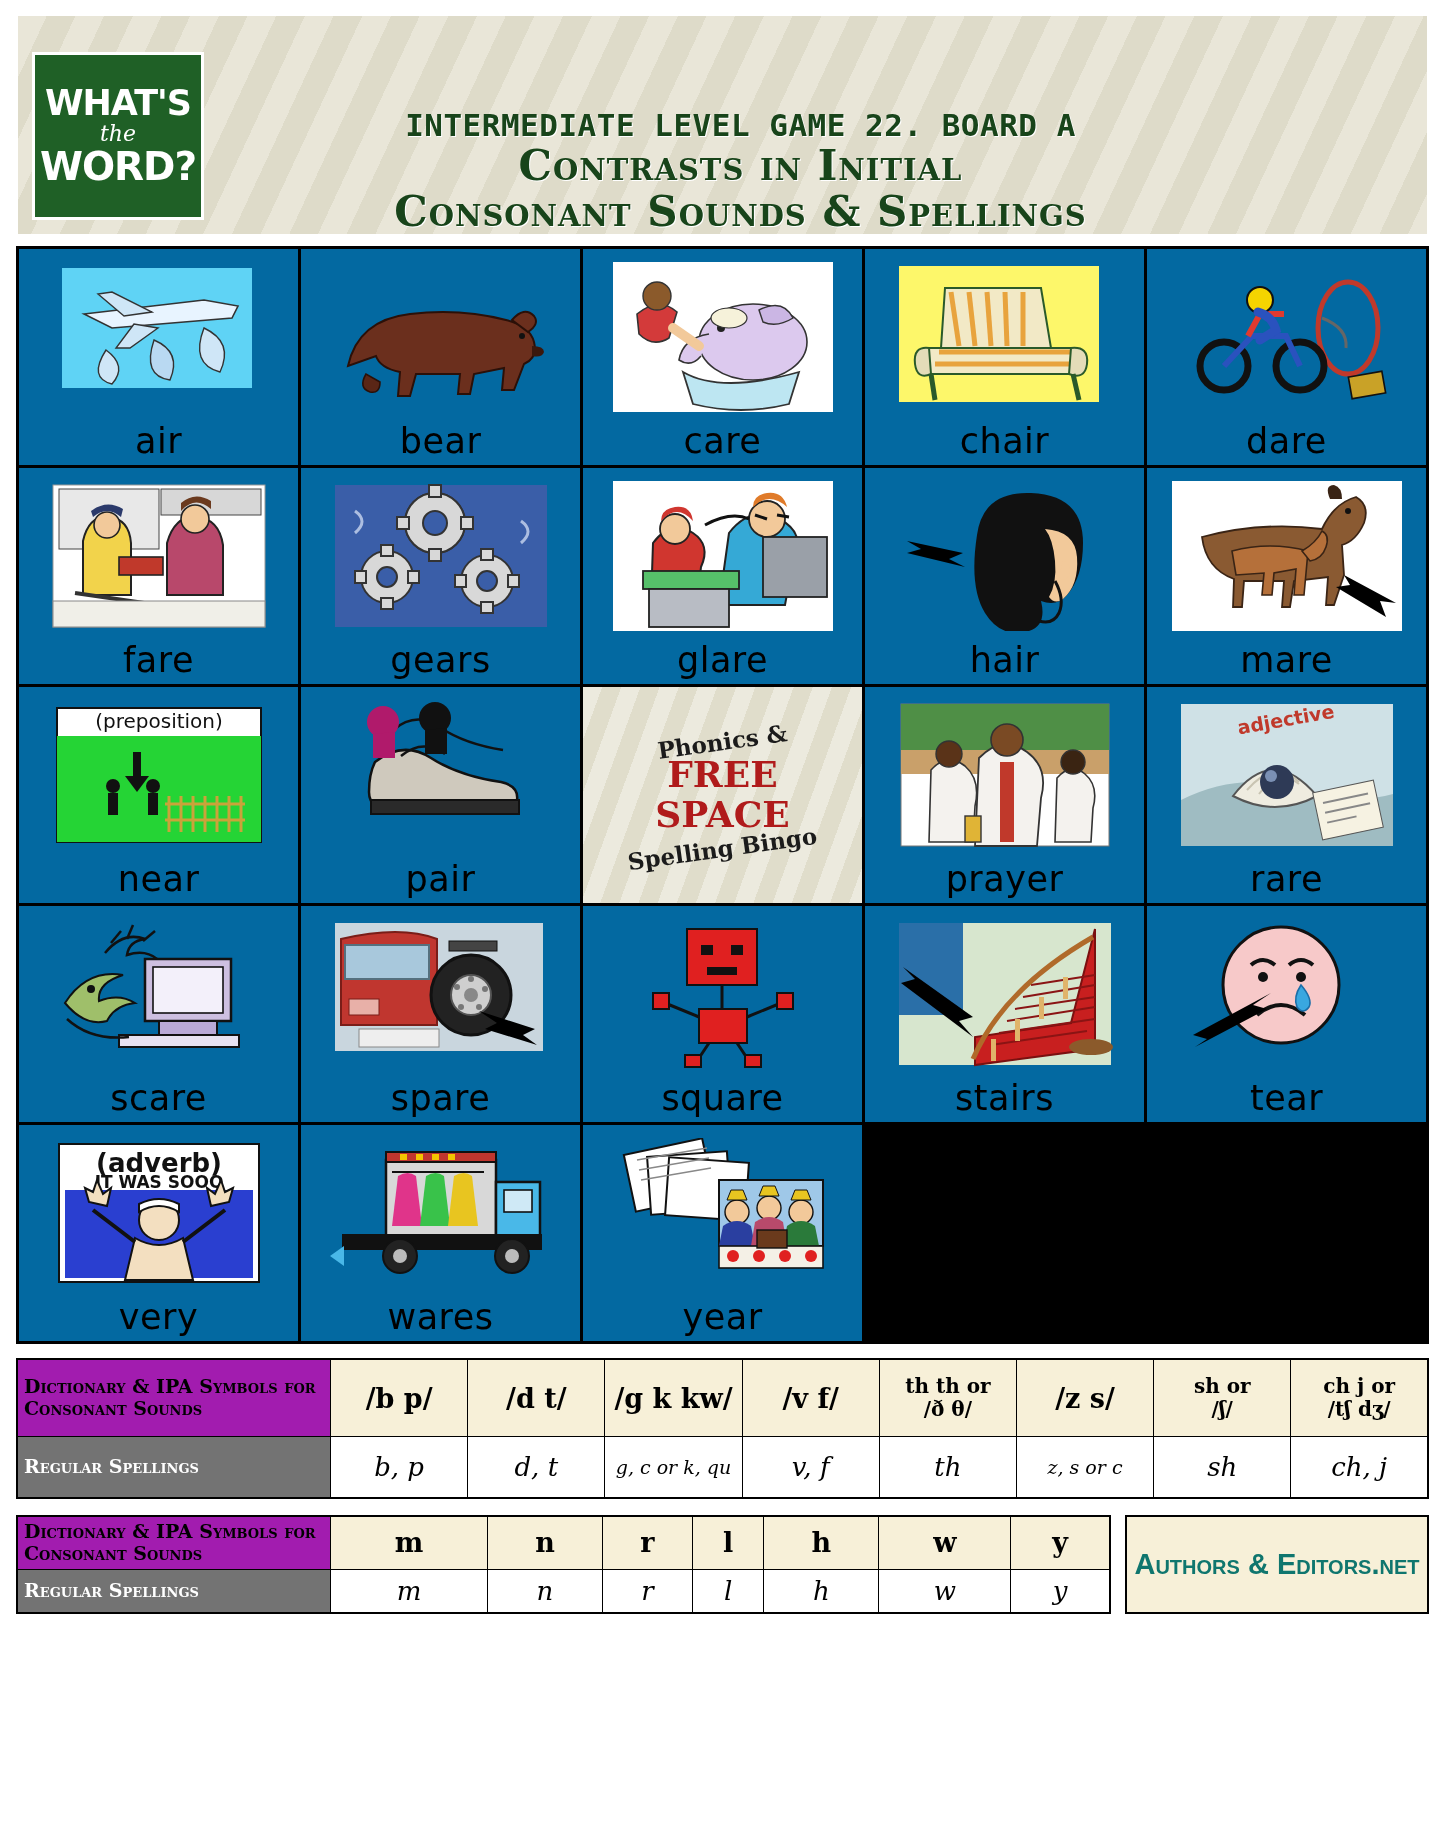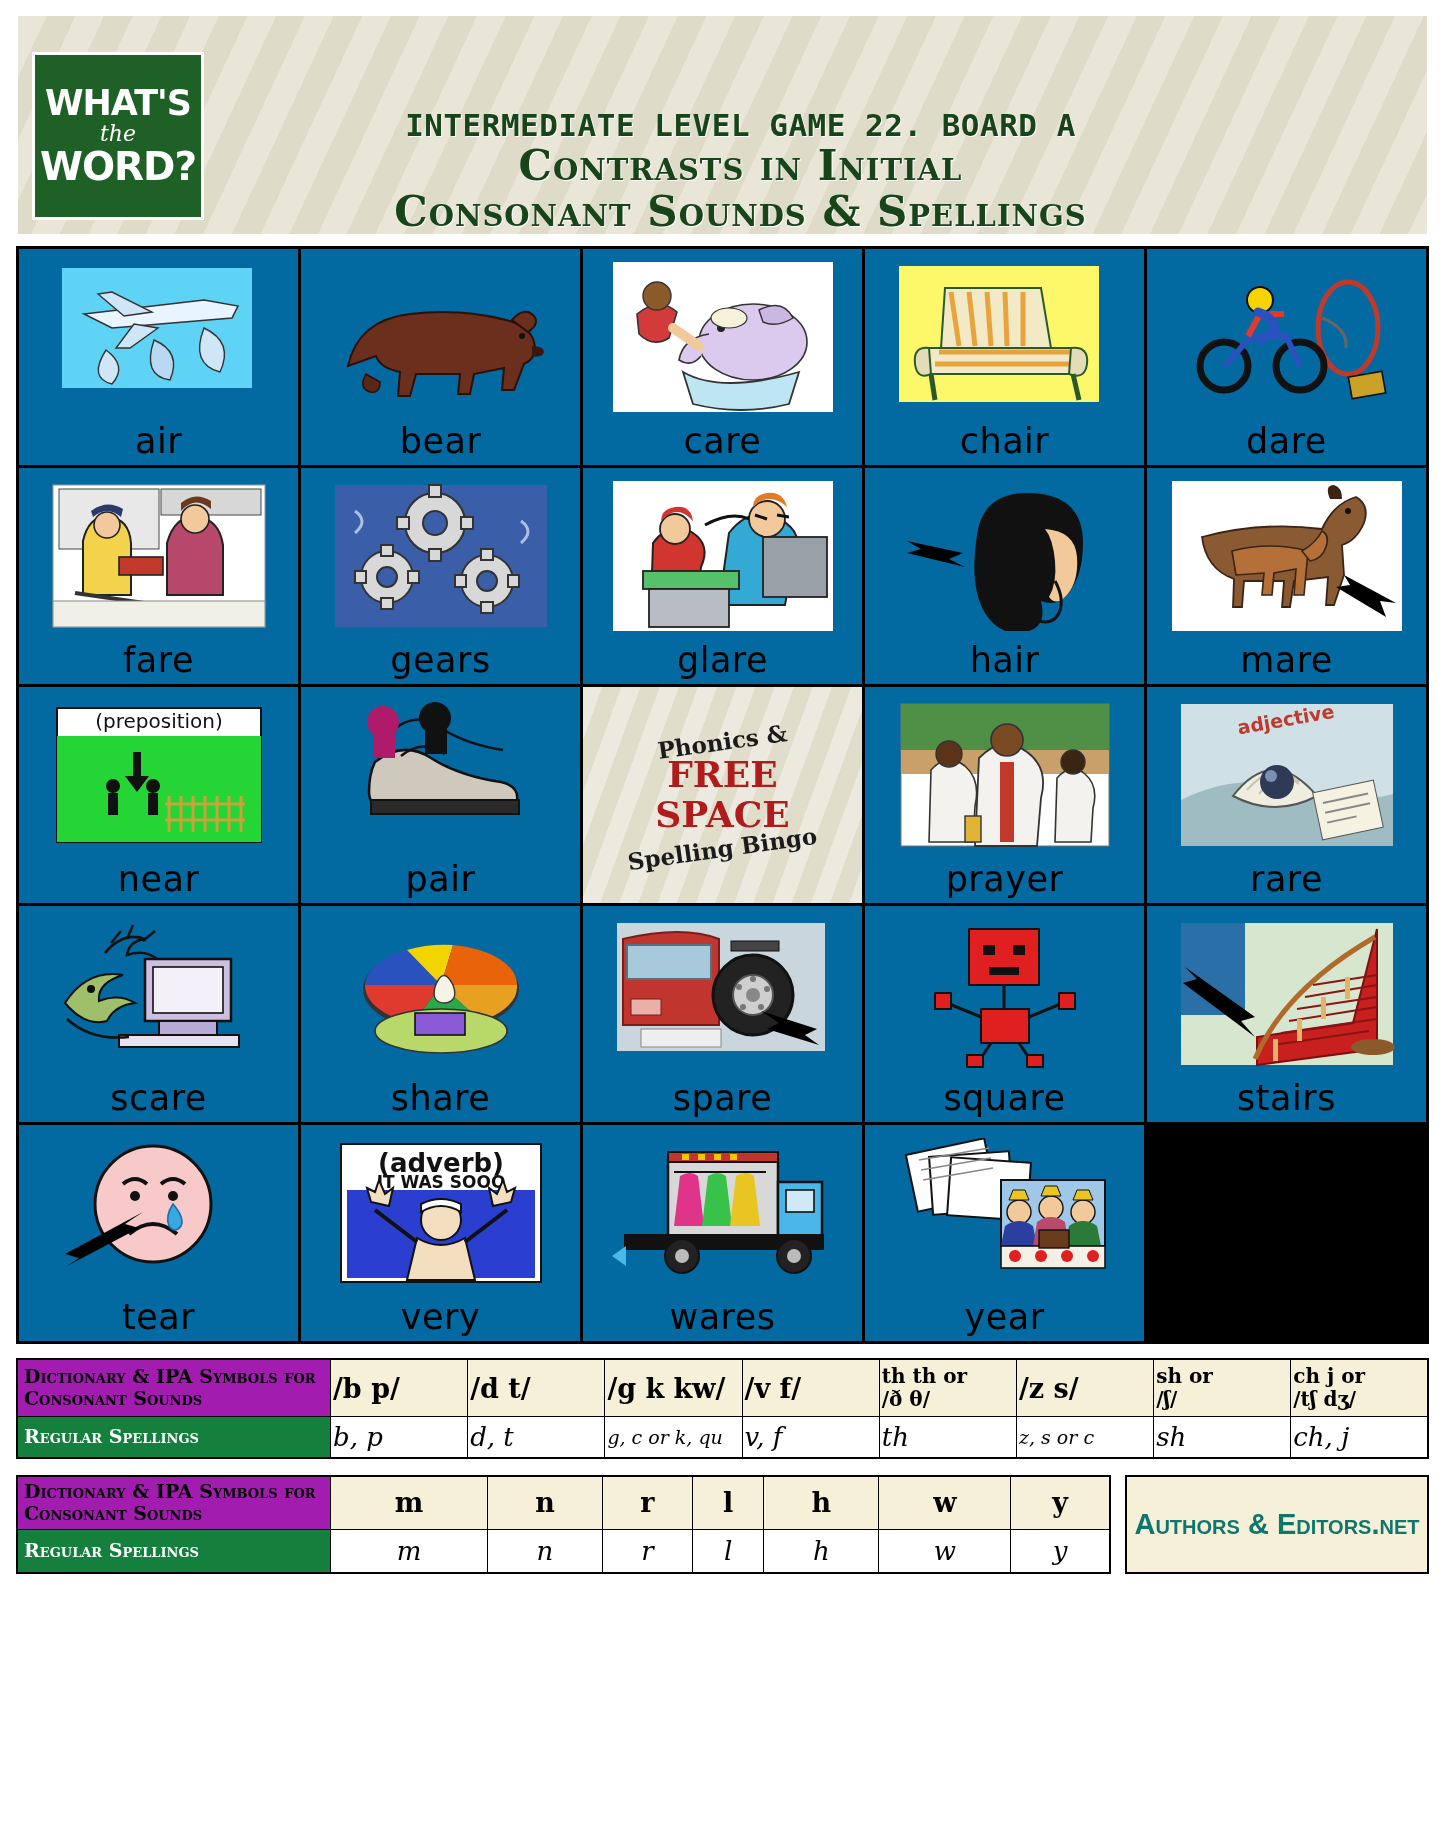--- a/index.html
+++ b/index.html
@@ -173,37 +173,37 @@
   
   .key-table {
     margin-top: 14px;
     border: 2px solid #000;
     border-collapse: collapse;
     width: 100%;
     table-layout: fixed;
   }
   .key-table td {
     border: 1px solid #000;
-    text-align: left;
+    text-align: center;
     vertical-align: middle;
-    padding: 5px 2px;
+    padding: 15px 2px;
   }
   .lbl {
     background: #a21caf;
     font-family: "DejaVu Serif", serif;
     font-variant: small-caps;
     font-weight: bold;
     font-size: 19px;
     line-height: 1.15;
     padding: 4px 6px !important;
     text-align: left !important;
     width: 300px;
   }
   .lbl.grey {
-    background: #15803d;
+    background: #737373;
     color: #ffffff;
   }
   .ipa {
     background: #f7f0d8;
     font-family: "DejaVu Serif", serif;
     font-weight: bold;
     font-size: 27px;
   }
   .ipa .two-line {
     font-size: 20px;
@@ -614,39 +614,20 @@
           <g stroke="#111" stroke-width="2.5" fill="none">
             <path d="M62 24 l10-12"></path>
               <path d="M78 20 l6-14"></path>
               <path d="M94 22 l12-10"></path>
           </g>
         </svg>
       </div>
       <div class="word">scare</div>
     </div>
 
-    <div class="cell">
-      <div class="pic">
-        <svg width="220" height="150" viewBox="0 0 220 150">
-          <ellipse cx="110" cy="70" rx="78" ry="42" fill="#333"></ellipse>
-          <g transform="translate(110,66)">
-            <path d="M0 0 L76 0 A76 40 0 0 1 40 36 Z" fill="#e8a020"></path>
-            <path d="M0 0 L40 36 A76 40 0 0 1 -28 38 Z" fill="#2aa84a"></path>
-            <path d="M0 0 L-28 38 A76 40 0 0 1 -76 0 Z" fill="#e03a2f"></path>
-            <path d="M0 0 L-76 0 A76 40 0 0 1 -34 -35 Z" fill="#2a52be"></path>
-            <path d="M0 0 L-34 -35 A76 40 0 0 1 12 -40 Z" fill="#f2d400"></path>
-            <path d="M0 0 L12 -40 A76 40 0 0 1 76 0 Z" fill="#e8630a"></path>
-          </g>
-          <ellipse cx="110" cy="112" rx="66" ry="22" fill="#b8d96a" stroke="#333" stroke-width="1.6"></ellipse>
-          <rect x="84" y="94" width="50" height="22" fill="#8b5ad6" stroke="#111" stroke-width="1.6"></rect>
-          <path d="M104 68 q8-22 18-2 q6 16-8 18 q-14 0-10-16z" fill="#f7f4e6" stroke="#333" stroke-width="1.4"></path>
-        </svg>
-      </div>
-      <div class="word">share</div>
-    </div>
 
     <div class="cell">
       <div class="pic">
         <svg width="220" height="150" viewBox="0 0 220 150">
           <rect x="4" y="4" width="208" height="128" fill="#c9d6de"></rect>
           <path d="M10 20 q60-14 96 0 l0 86 l-96 0z" fill="#c0362f" stroke="#7a1d18" stroke-width="2"></path>
           <rect x="14" y="26" width="84" height="34" fill="#a8c8dc" stroke="#55707e" stroke-width="2"></rect>
           <rect x="18" y="80" width="30" height="16" fill="#e8b0a8" stroke="#7a1d18"></rect>
           <circle cx="140" cy="76" r="40" fill="#222" stroke="#111" stroke-width="3"></circle>
           <circle cx="140" cy="76" r="20" fill="#cfcfcf" stroke="#555" stroke-width="2"></circle>

